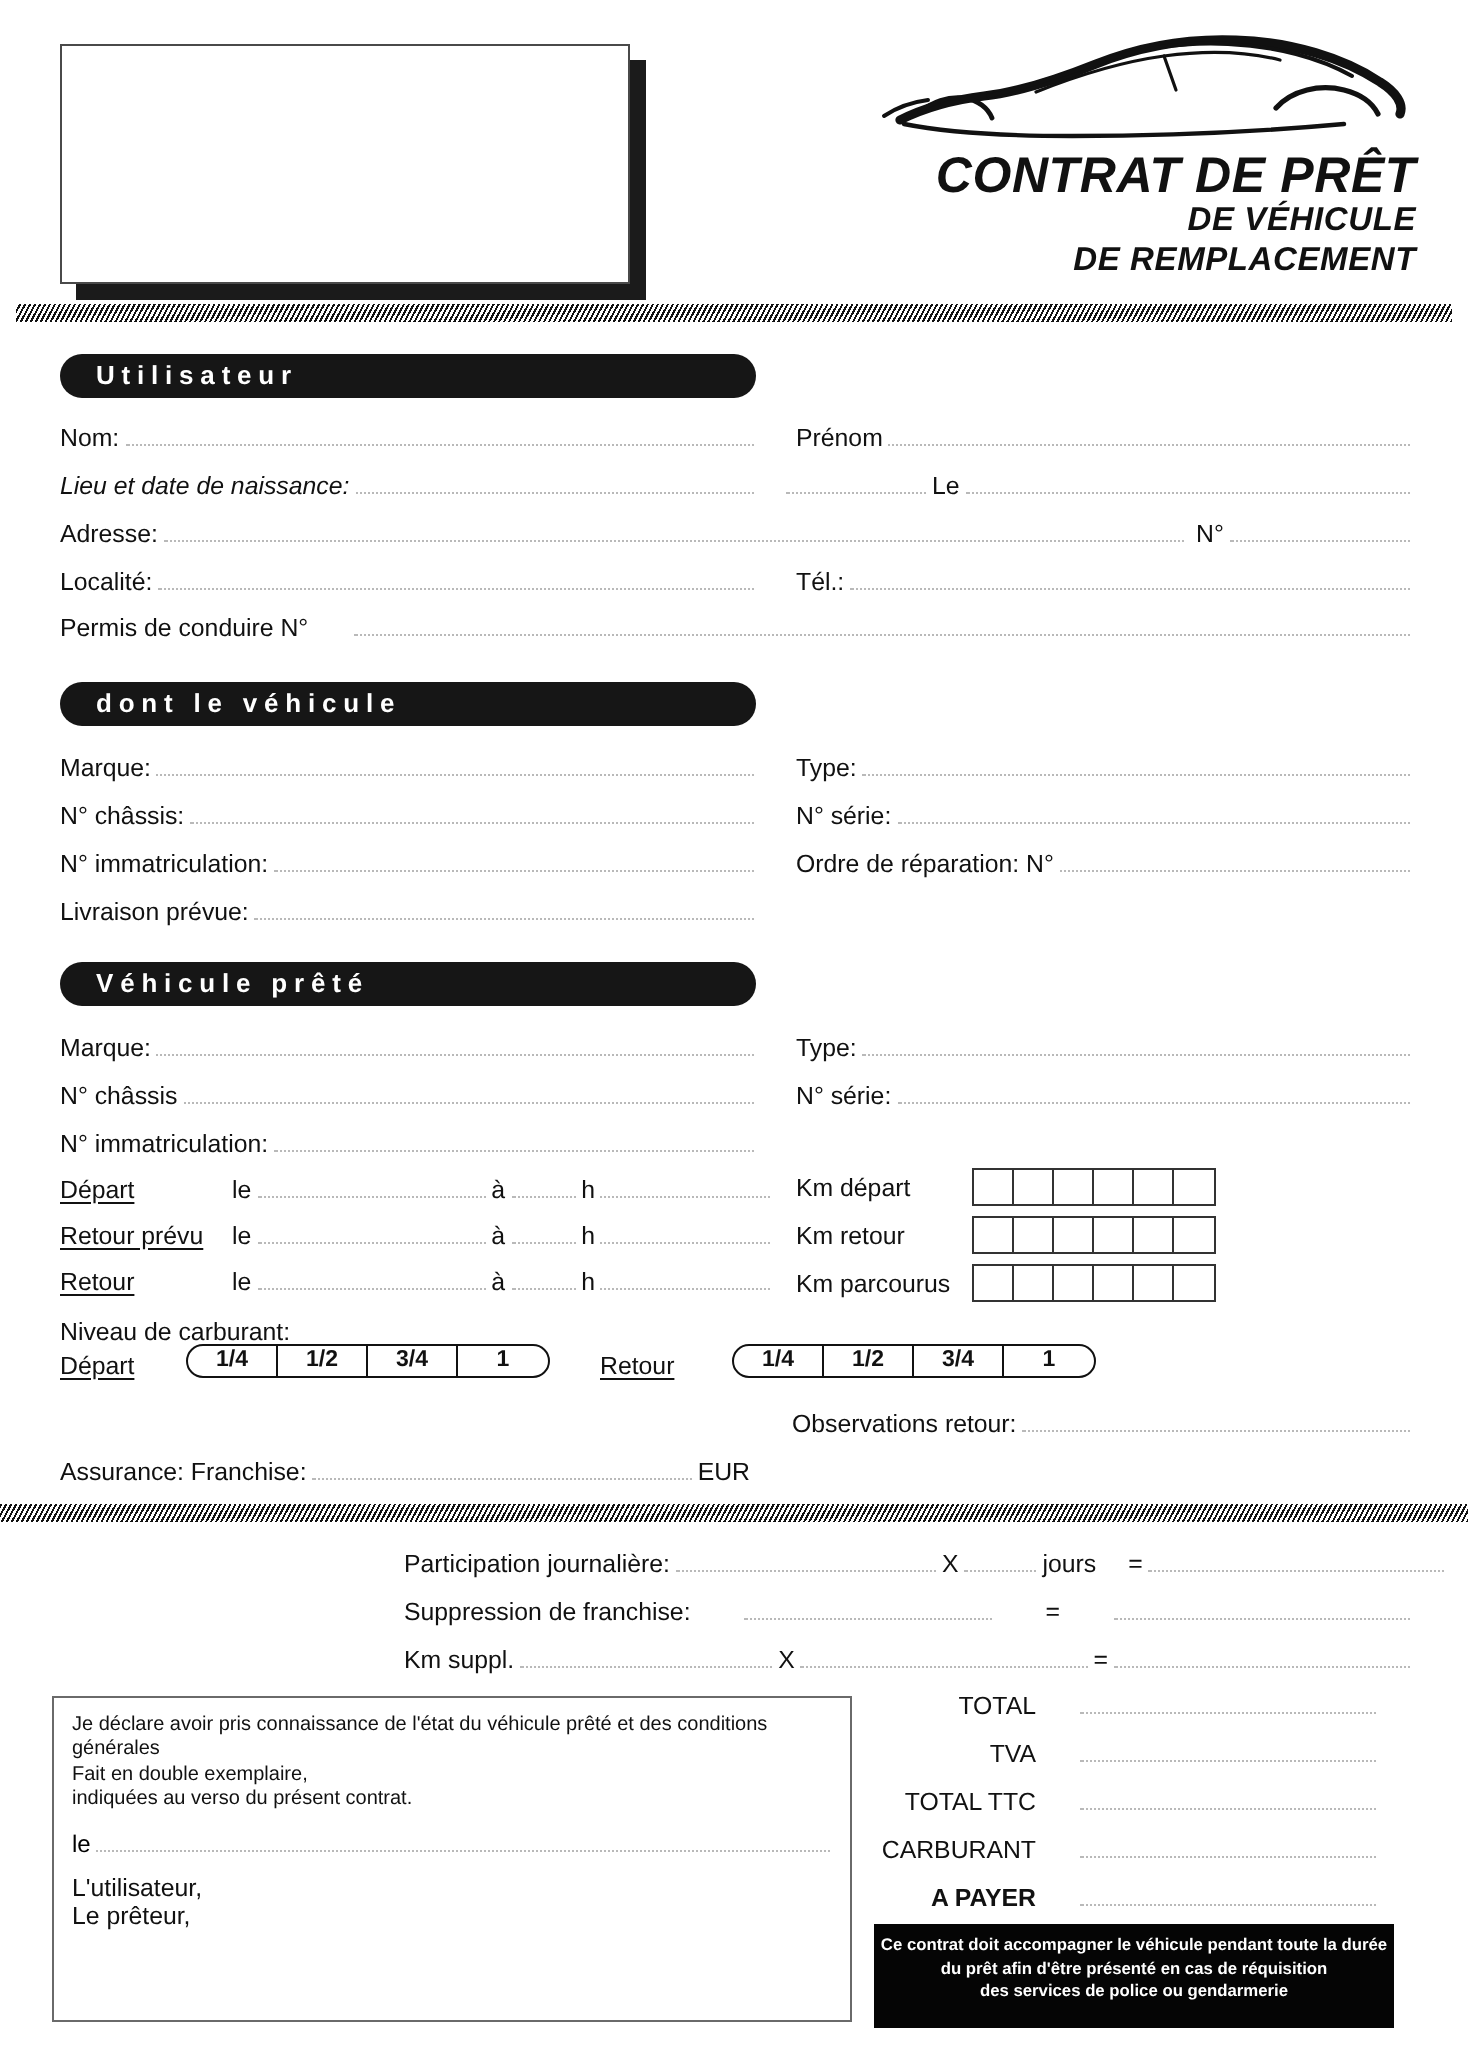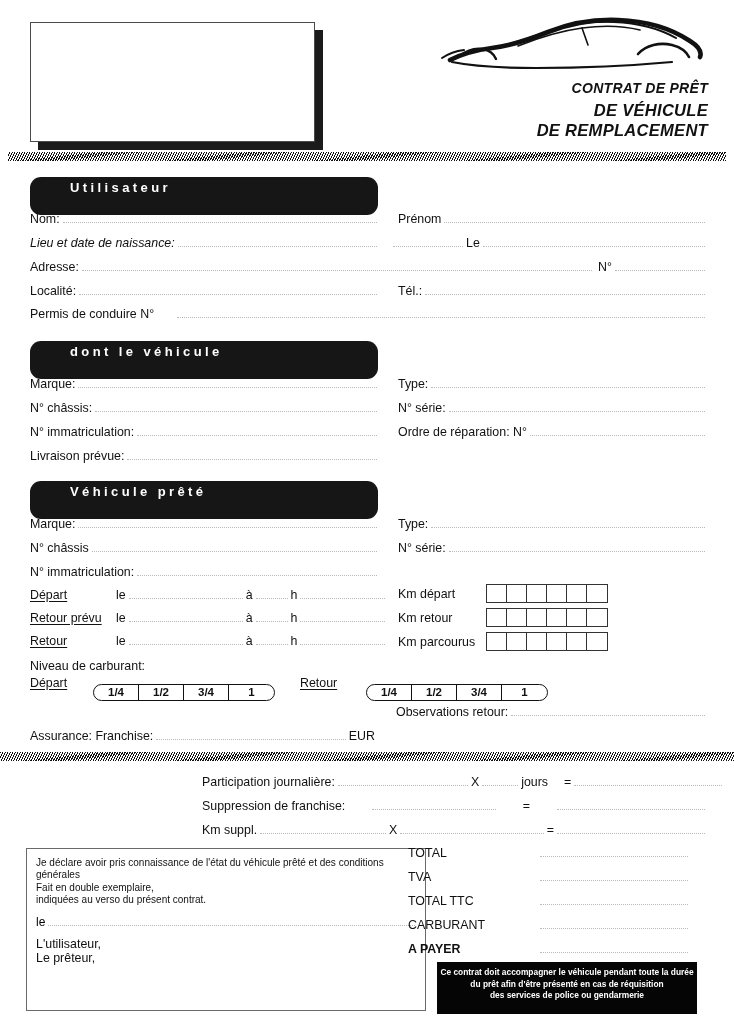--- a/index.html
+++ b/index.html
@@ -57,49 +57,49 @@
   .title-block {
     position: absolute;
     right: 26px; top: 76px;
     text-align: right;
     z-index: 3;
     color: #111;
     font-style: italic;
     font-weight: bold;
     letter-spacing: 0.3px;
   }
-  .title-1 { font-size: 14px; line-height: 24px; margin-left: 44px; }
+  .title-1 { font-size: 25px; line-height: 24px; margin-left: 44px; }
   .title-2 { font-size: 16.5px; line-height: 20px; }
   .title-3 { font-size: 16.5px; line-height: 20px; }
 
   .divider-top {
     position: absolute;
     left: 8px; top: 152px;
     width: 718px; height: 9px;
     z-index: 1;
   }
   .divider-mid {
     position: absolute;
     left: 0px; top: 752px;
     width: 734px; height: 9px;
     z-index: 1;
   }
 
   
   .pill {
     position: absolute;
-    height: 38px;
+    height: 22px;
     background: #161616;
     border-radius: 11px;
     color: #fff;
     font-weight: bold;
     font-size: 13px;
     letter-spacing: 3.4px;
     line-height: 22px;
-    padding-left: 40px;
+    padding-left: 18px;
   }
 
   
   .row {
     position: absolute;
     display: flex;
     align-items: baseline;
     font-size: 12.4px;
     color: #111;
     white-space: nowrap;
@@ -132,21 +132,20 @@
   }
   .kmcell:last-child { border-right: none; }
 
   
   .gauge {
     display: flex;
     border: 1.3px solid #111;
     border-radius: 9px;
     overflow: hidden;
     height: 17px;
-    margin-top: 12px;
   }
   .gseg {
     width: 45px;
     border-right: 1.3px solid #111;
     font-size: 11.5px;
     font-weight: bold;
     text-align: center;
     line-height: 15px;
     color: #111;
   }
@@ -185,21 +184,21 @@
   .decl-sign .a { width: 178px; }
 
   
   .totrow {
     position: absolute;
     display: flex;
     align-items: baseline;
     font-size: 12.4px;
     color: #111;
   }
-  .totlabel { width: 110px; text-align: left; flex: 0 0 auto; }
+  .totlabel { width: 110px; text-align: right; flex: 0 0 auto; }
   .totlabel.b { font-weight: bold; }
   .totdots { width: 148px; border-bottom: 1px dotted #b9b9b9; height: 9px; margin-left: 22px; }
 
   
   .notice {
     position: absolute;
     left: 437px; top: 962px;
     width: 260px; height: 52px;
     background: #050505;
     color: #fff;

